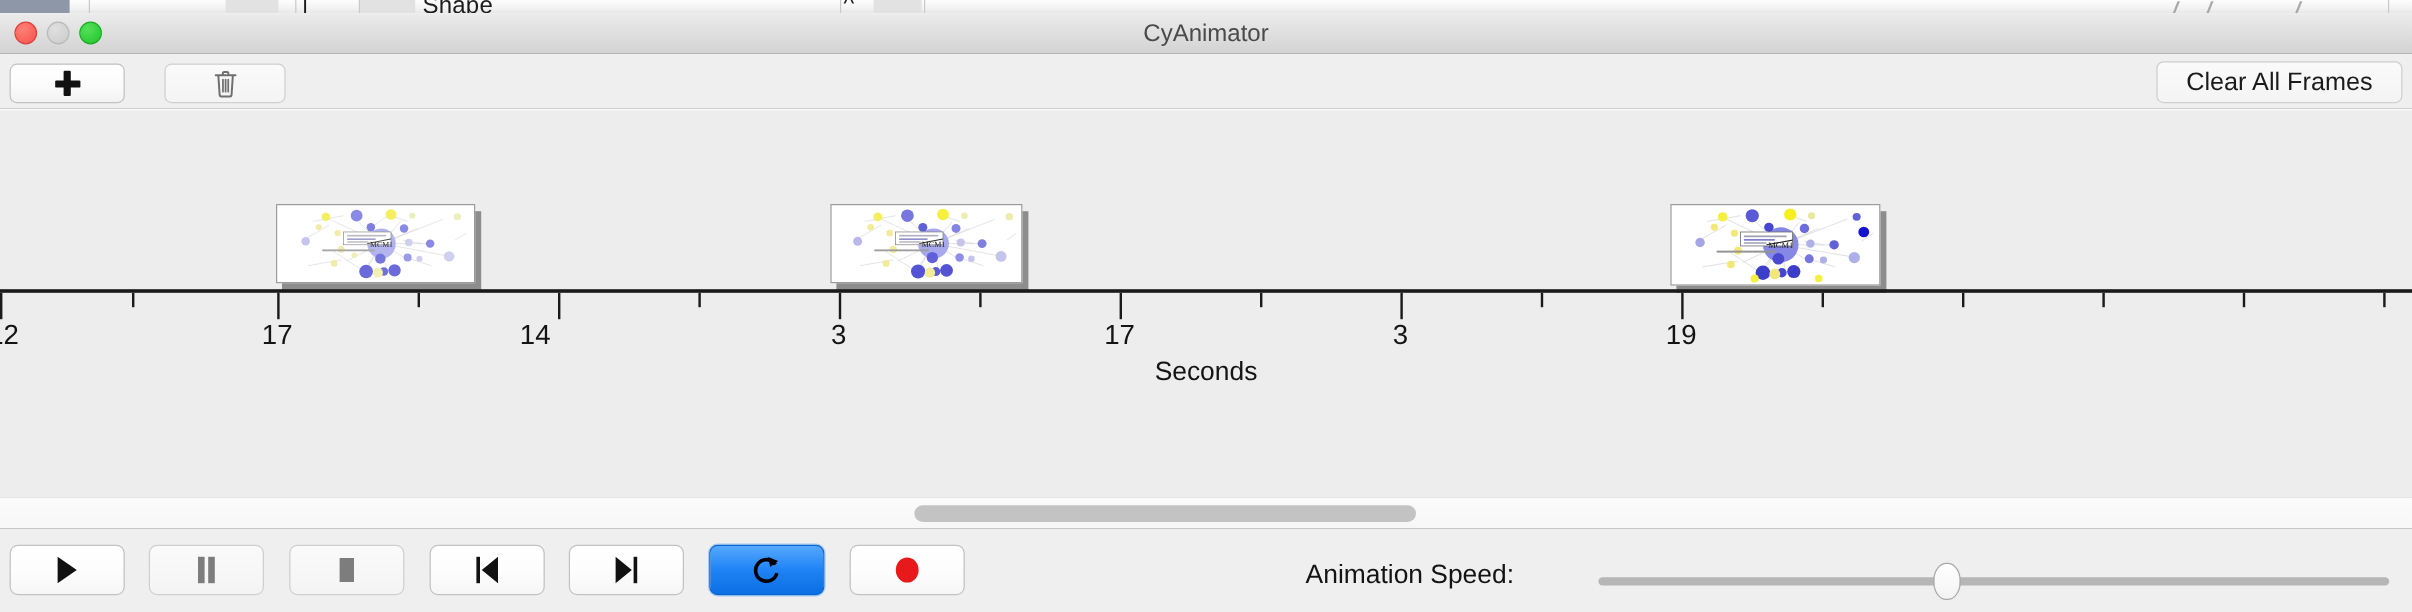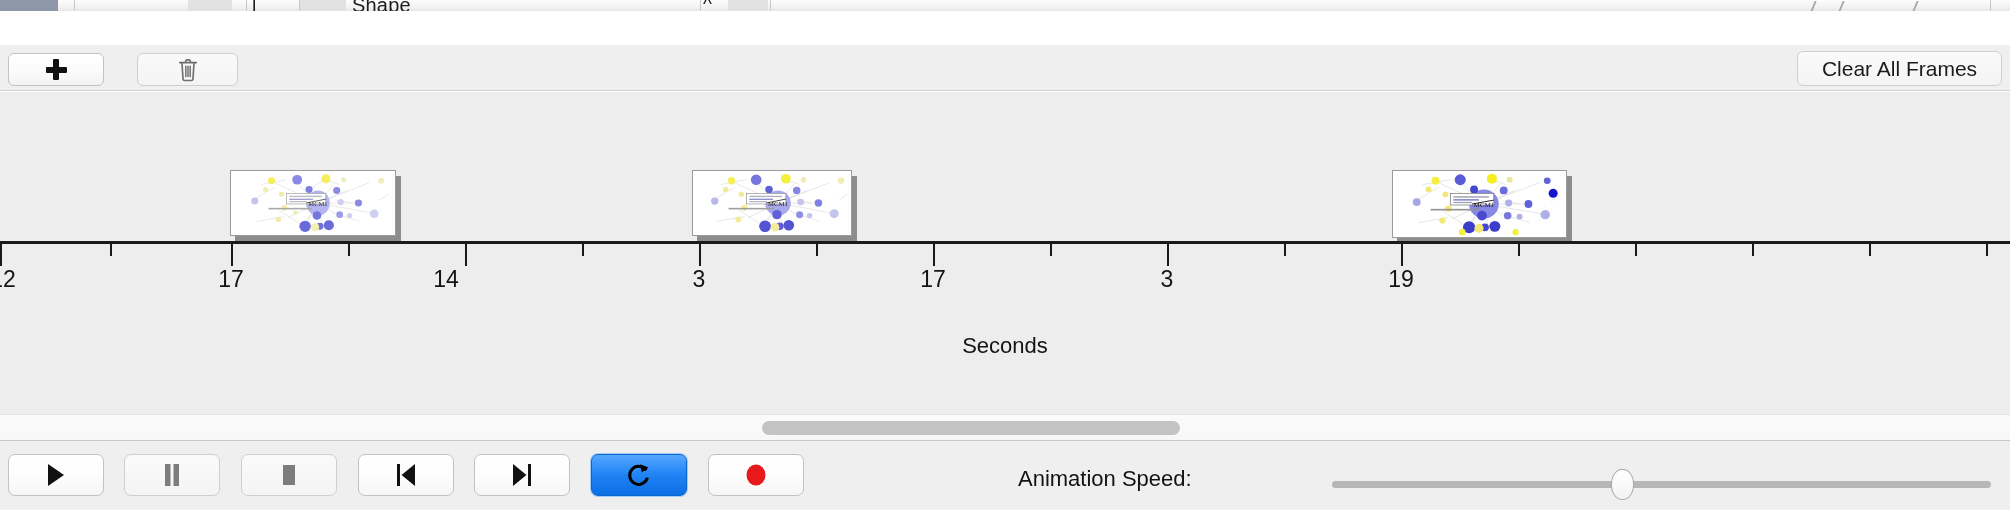--- a/index.html
+++ b/index.html
@@ -116,21 +116,21 @@
   }
   .tick { position: absolute; top: 3px; width: 2px; background: #1a1a1a; }
   .tick.major { height: 22px; }
   .tick.minor { height: 12px; }
   .tlabel {
     position: absolute; top: 25px; font-size: 23px; color: #141414;
     transform: translateX(-50%); white-space: nowrap;
   }
   .axis-title {
     position: absolute; top: 56px; width: 2010px; text-align: center;
-    font-size: 22px; color: #141414; margin-top: 36px;
+    font-size: 22px; color: #141414;
   }
 
   
   .hscroll {
     position: absolute; left: 0; top: 414px; width: 2010px; height: 27px;
     background: linear-gradient(180deg,#fbfbfb 0%, #f7f7f7 100%);
     border-top: 1px solid #e3e3e3; border-bottom: 1px solid #c7c7c7;
   }
   .hscroll .thumb {
     position: absolute; top: 6px; left: 762px; width: 418px; height: 14px;
@@ -151,21 +151,21 @@
   .pbtn.dim {
     background: linear-gradient(180deg,#fafafa 0%, #f4f4f4 100%);
     border-color: #cfcfcf;
   }
   .pbtn.on {
     background: linear-gradient(180deg,#56a8ff 0%, #1f83f5 50%, #0b6fe4 100%);
     border: 1px solid #0a66cf;
     box-shadow: 0 0 0 1px rgba(80,160,255,.45);
   }
   .speed-label {
-    position: absolute; left: 1018px; top: 25px;
+    position: absolute; left: 1088px; top: 25px;
     font-size: 22px; color: #141414; white-space: nowrap;
   }
   .slider { position: absolute; left: 1332px; top: 40px; width: 659px; height: 7px; }
   .slider .track {
     position: absolute; left: 0; top: 0; width: 100%; height: 7px;
     background: #b6b6b6; border-radius: 4px;
   }
   .slider .knob {
     position: absolute; top: -12px; width: 23px; height: 31px;
     margin-left: -11px; border-radius: 11px / 15px;
@@ -190,20 +190,28 @@
     <div class="vline" style="left:700px"></div>
     <div class="glyph" style="left:703px">^</div>
     <div class="bg-gray" style="left:728px;width:40px"></div>
     <div class="vline" style="left:770px"></div>
     <div class="chev" style="left:1812px"></div>
     <div class="chev" style="left:1840px"></div>
     <div class="chev" style="left:1914px"></div>
     <div class="vline" style="left:1990px"></div>
   </div>
 
+  <div class="titlebar">
+    <div class="traffic">
+      <span class="light close"></span>
+      <span class="light min"></span>
+      <span class="light max"></span>
+    </div>
+    <div class="win-title">CyAnimator</div>
+  </div>
 
   <div class="toolbar">
     <div class="btn btn-add">
       <span class="ico-plus"></span>
     </div>
     <div class="btn flat btn-del">
       <svg class="ico-trash" viewBox="0 0 24 26">
         <path d="M3 5 H21" stroke="#6f6f6f" stroke-width="1.8" fill="none" stroke-linecap="round"></path>
         <path d="M9.5 5 V3.3 A1.3 1.3 0 0 1 10.8 2 h2.4 A1.3 1.3 0 0 1 14.5 3.3 V5" stroke="#6f6f6f" stroke-width="1.8" fill="none"></path>
         <path d="M5.4 5 L6.6 23.2 A1.4 1.4 0 0 0 8 24.4 h8 A1.4 1.4 0 0 0 17.4 23.2 L18.6 5" stroke="#6f6f6f" stroke-width="1.8" fill="none" stroke-linejoin="round"></path>

